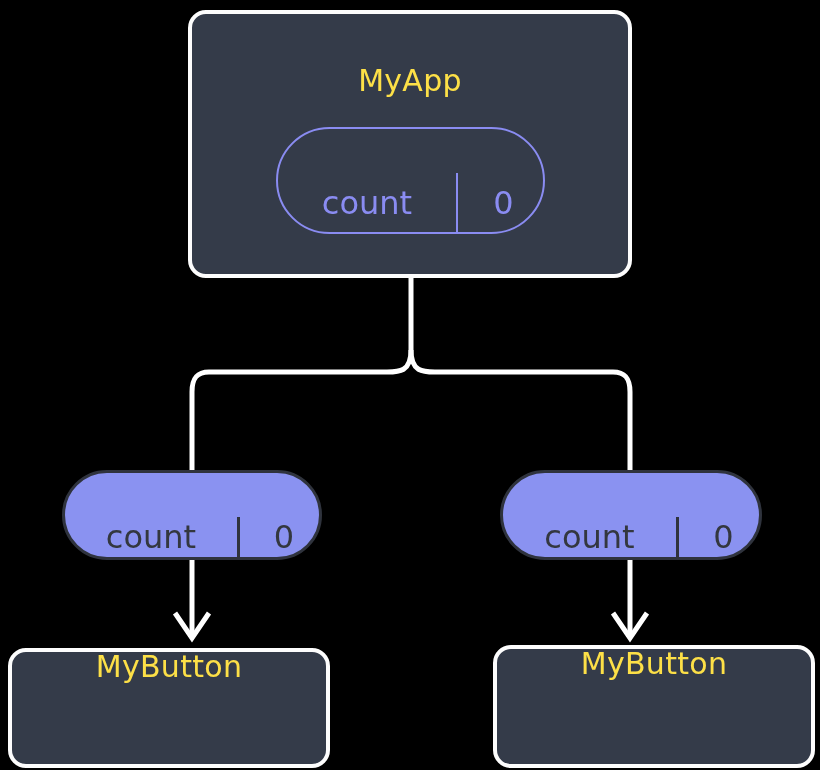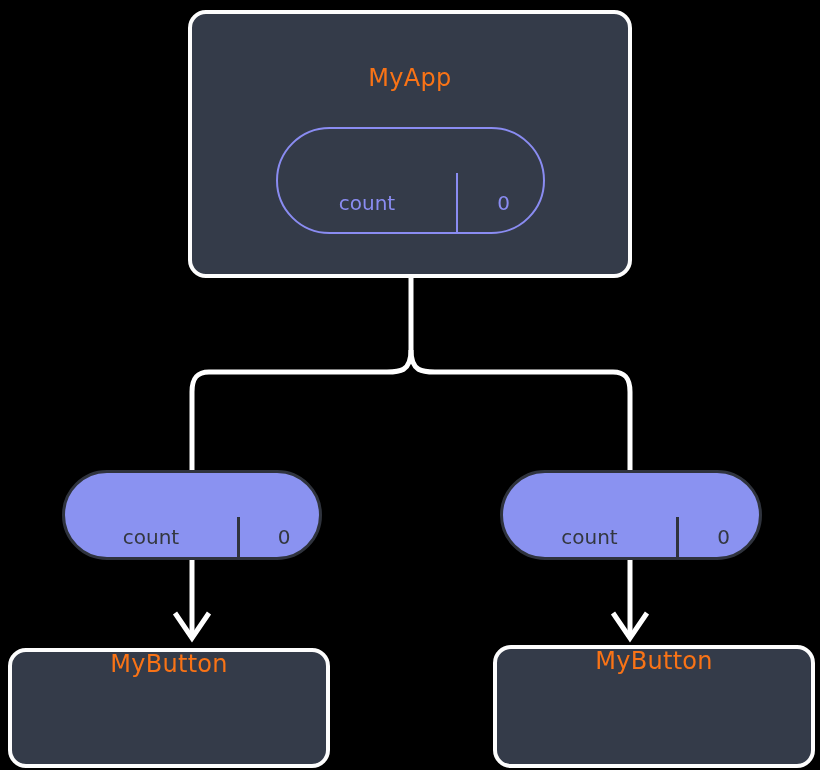--- a/index.html
+++ b/index.html
@@ -34,22 +34,22 @@
     border-radius: 18px;
     display: flex;
     justify-content: center;
   }
   .node-box.root {
     align-items: flex-start;
   }
   .node-box.leaf {
   }
   .node-title {
-    color: #f97316;
-    font-size: 24px;
+    color: #fde047;
+    font-size: 30px;
     letter-spacing: 0.3px;
     line-height: 1;
     white-space: nowrap;
   }
   .node-box.root .node-title {
     margin-top: 52px;
   }
 
   
   .pill {
@@ -58,21 +58,21 @@
     display: flex;
     align-items: stretch;
     border-radius: 999px;
     overflow: hidden;
   }
   .pill .pill-key,
   .pill .pill-val {
     display: flex;
     align-items: center;
     justify-content: center;
-    font-size: 20px;
+    font-size: 32px;
     line-height: 1;
     white-space: nowrap;
     margin-top: 44px;
   }
 
   
   .pill.outline {
     border: 2px solid #8a8cf2;
     background: transparent;
   }

